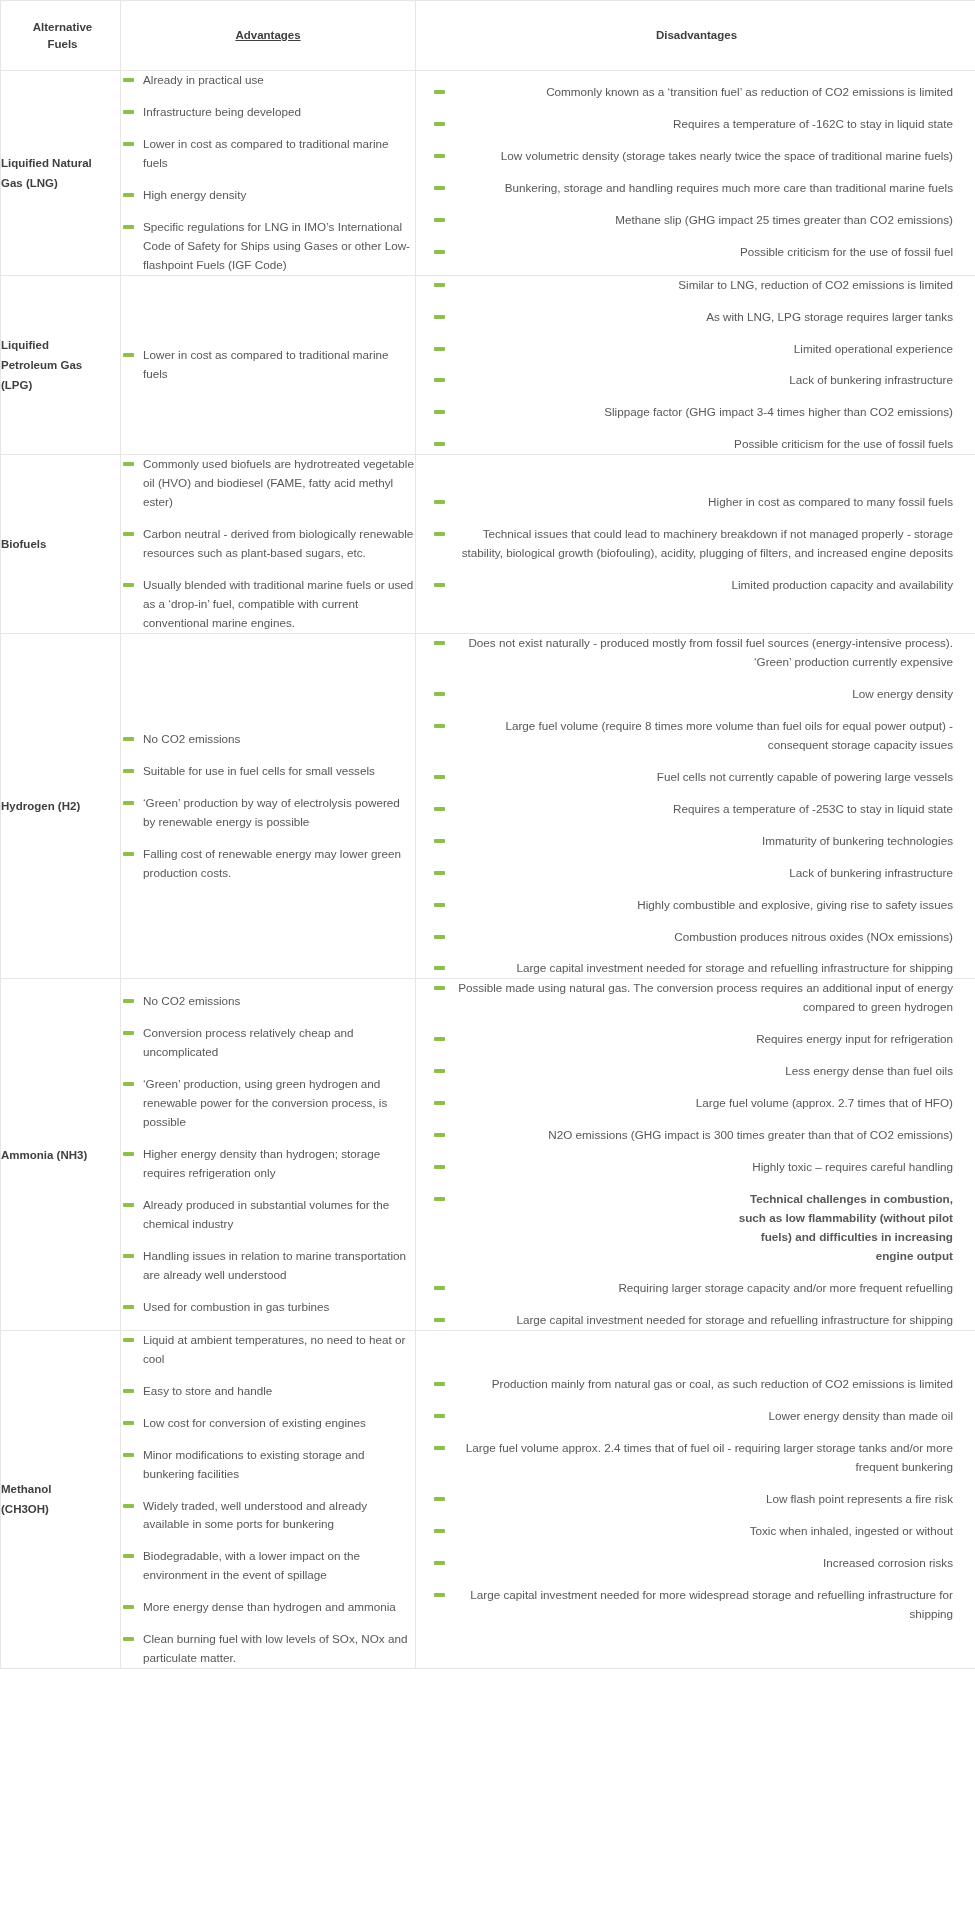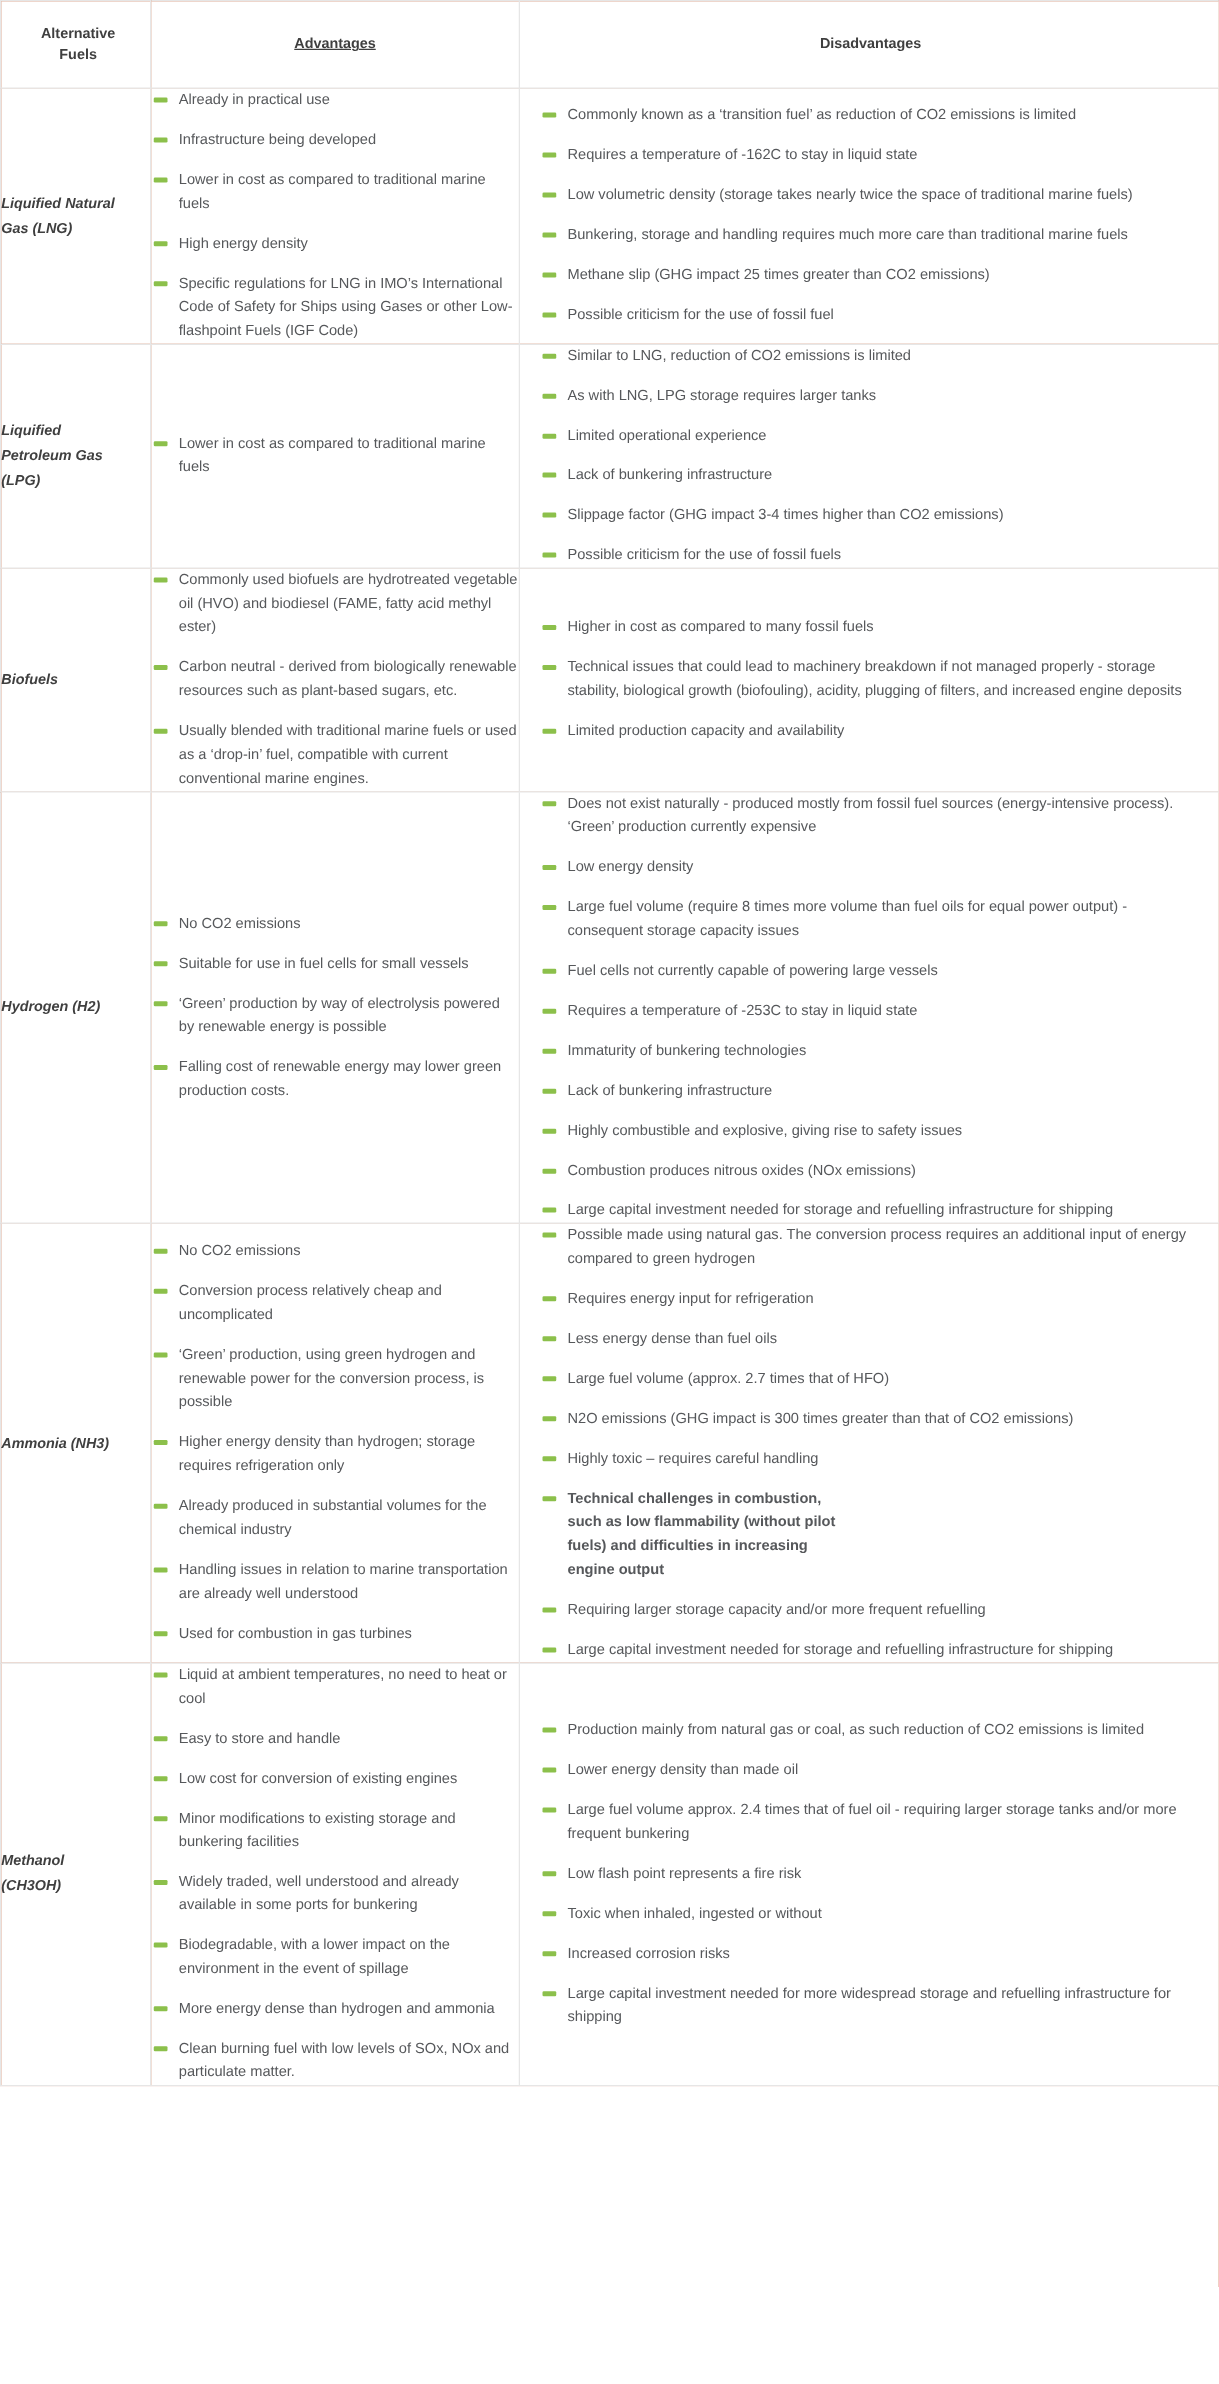--- a/index.html
+++ b/index.html
@@ -53,27 +53,26 @@
   thead th.head-adv  .hcell { padding-left: 14px; text-decoration: underline; }
   thead th.head-dis  .hcell { padding-left: 16px; }
 
   td.fuel-cell {
     padding: 10px 8px 10px 18px;
     font-size: 11.5px;
     font-weight: bold;
     color: #3f3f3f;
     line-height: 1.75;
     vertical-align: middle;
-    font-style: italic;
   }
   td.list-cell {
     padding: 14px 16px 14px 12px;
     vertical-align: middle;
   }
-  td.list-cell.dis { padding-left: 16px; padding-right: 22px; }
+  td.list-cell.dis { padding-left: 16px; padding-right: 22px; text-align: right; }
 
   ul.blist {
     list-style: none;
     margin: 0;
     padding: 0;
   }
   ul.blist > li {
     position: relative;
     padding-left: 22px;
     margin: 0 0 13px 0;

